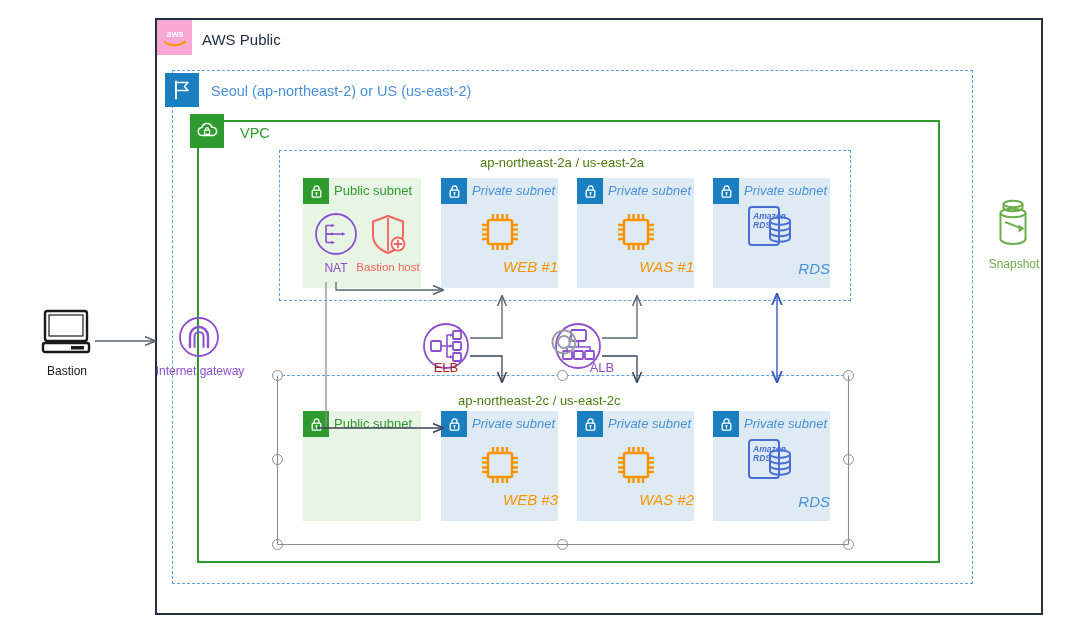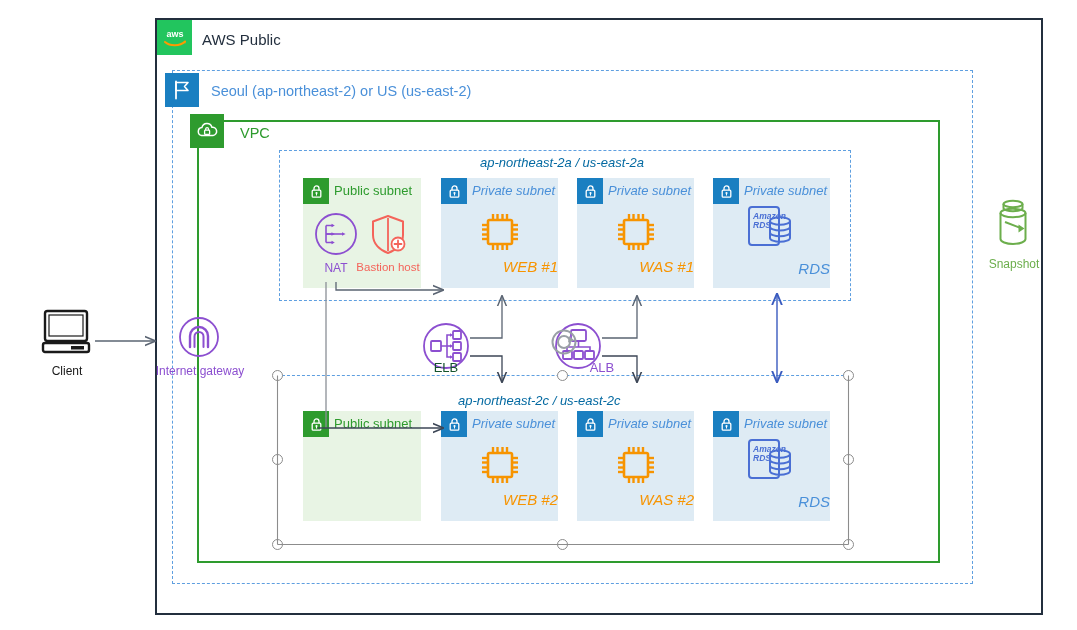--- a/index.html
+++ b/index.html
@@ -17,30 +17,30 @@
   #vpc-box{left:197px;top:120px;width:743px;height:443px;
       border:2px solid #2E9B2E;box-sizing:border-box;background:transparent;}
   #az-a-box{left:279px;top:150px;width:572px;height:151px;
       border:1.5px dashed #5E9FE0;box-sizing:border-box;background:transparent;}
   #az-c-box{left:277px;top:375px;width:572px;height:170px;
       border:1.5px dashed #5E9FE0;box-sizing:border-box;background:transparent;}
 
   
   .corner-tile{position:absolute;width:34px;height:34px;
       display:flex;align-items:center;justify-content:center;}
-  #aws-logo-tile{left:157px;top:20px;background:#22c55e;width:35px;height:35px;}
+  #aws-logo-tile{left:157px;top:20px;background:#f9a8d4;width:35px;height:35px;}
   #region-flag-tile{left:165px;top:73px;background:#1A7FC1;width:34px;height:34px;}
   #vpc-tile{left:190px;top:114px;background:#2E9B2E;width:34px;height:34px;}
 
   .box-title{position:absolute;font-size:15px;white-space:nowrap;}
   #aws-cloud-title{left:202px;top:31px;color:#232F3E;}
   #region-title{left:211px;top:83px;color:#4A90D9;font-size:14.5px;}
   #vpc-title{left:240px;top:125px;color:#2E9B2E;font-size:14.5px;}
 
-  .az-title{position:absolute;font-size:13px;color:#0369a1;white-space:nowrap;font-style:italic;}
+  .az-title{position:absolute;font-size:13px;color:#4d7c0f;white-space:nowrap;}
   #az-a-title{left:480px;top:155px;}
   #az-c-title{left:452px;top:393px;margin-left:6px;}
 
   
   .subnet{position:absolute;box-sizing:border-box;}
   .subnet.public{background:#E8F4E4;}
   .subnet.private{background:#DEEBF4;font-style:italic;}
   .subnet-tag{position:absolute;left:0;top:0;width:26px;height:26px;
       display:flex;align-items:center;justify-content:center;}
   .subnet-tag.pub{background:#2E9B2E;}
@@ -277,21 +277,21 @@
           <line x1="4" y1="19.5" x2="10" y2="19.5"></line>
         <line x1="4" y1="24.5" x2="10" y2="24.5"></line>
           <line x1="4" y1="29" x2="10" y2="29"></line>
         <line x1="34" y1="15" x2="40" y2="15"></line>
           <line x1="34" y1="19.5" x2="40" y2="19.5"></line>
         <line x1="34" y1="24.5" x2="40" y2="24.5"></line>
           <line x1="34" y1="29" x2="40" y2="29"></line>
       </g>
     </svg>
   </div>
-  <div class="res-name orange" style="top:80px;">WEB #2</div>
+  <div class="res-name orange" style="top:80px;">WEB #3</div>
 </div>
 
 <div class="subnet private" style="left:577px;top:411px;width:117px;height:110px;">
   <div class="subnet-tag pri">
     <svg width="15" height="15" viewBox="0 0 15 15">
       <rect x="3.2" y="6.2" width="8.6" height="7" rx="1" fill="none" stroke="#fff" stroke-width="1.3"></rect>
       <path d="M5 6.2 V4.4 a2.5 2.5 0 0 1 5 0 V6.2" fill="none" stroke="#fff" stroke-width="1.3"></path>
       <circle cx="7.5" cy="9" r="1.1" fill="#fff"></circle>
       <rect x="7" y="9.3" width="1" height="2.2" fill="#fff"></rect>
     </svg>
@@ -385,21 +385,21 @@
 </svg>
 
 <div class="ic" style="left:40px;top:308px;">
   <svg width="52" height="48" viewBox="0 0 52 48">
     <rect x="5" y="3" width="42" height="30" rx="2.5" fill="none" stroke="#1A1A1A" stroke-width="2.4"></rect>
     <rect x="9" y="7" width="34" height="21" fill="#ffffff" stroke="#1A1A1A" stroke-width="1.2"></rect>
     <rect x="3" y="35" width="46" height="9" rx="2" fill="none" stroke="#1A1A1A" stroke-width="2.4"></rect>
     <rect x="31" y="38" width="13" height="3.5" fill="#1A1A1A"></rect>
   </svg>
 </div>
-<div class="node-label" style="left:32px;top:364px;width:70px;color:#1A1A1A;">Client</div>
+<div class="node-label" style="left:32px;top:364px;width:70px;color:#1A1A1A;">Bastion</div>
 
 <div class="ic" style="left:177px;top:315px;">
   <svg width="44" height="44" viewBox="0 0 44 44">
     <circle cx="22" cy="22" r="19" fill="none" stroke="#8C4FD0" stroke-width="1.8"></circle>
     <path d="M13 32 V21 a9 9 0 0 1 18 0 V32" fill="none" stroke="#8C4FD0" stroke-width="2.4" stroke-linecap="round"></path>
     <path d="M17.5 32 V21.5 a4.5 4.5 0 0 1 9 0 V32" fill="none" stroke="#8C4FD0" stroke-width="2" stroke-linecap="round"></path>
   </svg>
 </div>
 <div class="node-label" style="left:152px;top:364px;width:96px;color:#8C4FD0;">Internet gateway</div>
 
@@ -423,21 +423,21 @@
     <rect x="33" y="22" width="8" height="8" rx="1" fill="none" stroke="#8C4FD0" stroke-width="1.8"></rect>
     <rect x="33" y="33" width="8" height="8" rx="1" fill="none" stroke="#8C4FD0" stroke-width="1.8"></rect>
     <path d="M21 26 H27 M27 26 V15 H31" fill="none" stroke="#8C4FD0" stroke-width="1.6"></path>
     <path d="M27 26 H31" fill="none" stroke="#8C4FD0" stroke-width="1.6"></path>
     <path d="M27 26 V37 H31" fill="none" stroke="#8C4FD0" stroke-width="1.6"></path>
     <path d="M30 13.2 L33.2 15 L30 16.8 Z" fill="#8C4FD0"></path>
     <path d="M30 24.2 L33.2 26 L30 27.8 Z" fill="#8C4FD0"></path>
     <path d="M30 35.2 L33.2 37 L30 38.8 Z" fill="#8C4FD0"></path>
   </svg>
 </div>
-<div class="node-label" style="left:416px;top:360px;width:60px;font-size:13px;color:#14532d;">ELB</div>
+<div class="node-label" style="left:416px;top:360px;width:60px;font-size:13px;color:#b91c1c;">ELB</div>
 
 <div class="ic" style="left:552px;top:320px;">
   <svg width="52" height="52" viewBox="0 0 52 52">
     <circle cx="26" cy="26" r="22" fill="none" stroke="#8C4FD0" stroke-width="1.8"></circle>
     <rect x="19" y="10" width="15" height="11" rx="1.5" fill="none" stroke="#8C4FD0" stroke-width="1.8"></rect>
     <line x1="26.5" y1="21" x2="26.5" y2="27" stroke="#8C4FD0" stroke-width="1.6"></line>
     <path d="M15 31 V27 H38 V31" fill="none" stroke="#8C4FD0" stroke-width="1.6"></path>
     <rect x="11" y="31" width="9" height="8" rx="1" fill="none" stroke="#8C4FD0" stroke-width="1.8"></rect>
     <rect x="22" y="31" width="9" height="8" rx="1" fill="none" stroke="#8C4FD0" stroke-width="1.8"></rect>
     <rect x="33" y="31" width="9" height="8" rx="1" fill="none" stroke="#8C4FD0" stroke-width="1.8"></rect>

